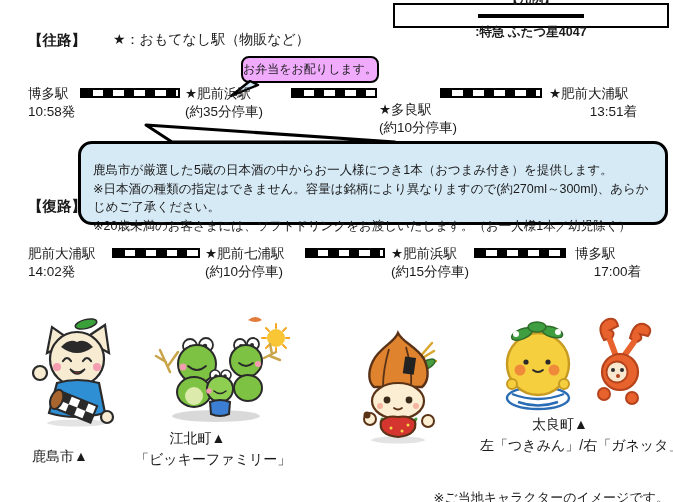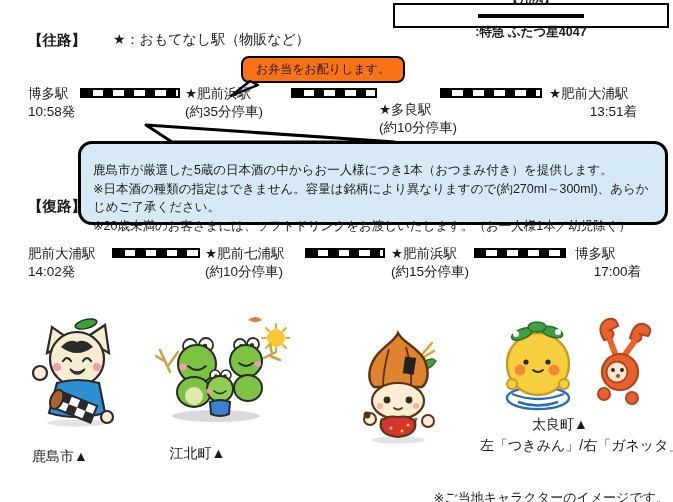--- a/index.html
+++ b/index.html
@@ -18,22 +18,22 @@
     background:repeating-linear-gradient(90deg,#000 0 12px,#fff 12px 24px); }
 
   .heading { position:absolute; font-size:14.5px; font-weight:bold; }
   .note { position:absolute; font-size:14px; }
 
   .station { position:absolute; font-size:13.5px; line-height:18px; white-space:nowrap; }
   .station .sub { font-size:13.5px; }
   .sub-right { text-align:right; }
 
   
-  .bubble-small { position:absolute; left:241px; top:56px; width:164px; height:27px;
-    background:#f97316; border:2.5px solid #000; border-radius:8px;
+  .bubble-small { position:absolute; left:241px; top:56px; width:138px; height:27px;
+    background:#f0abfc; border:2.5px solid #000; border-radius:8px;
     display:flex; align-items:center; justify-content:center; font-size:12px; }
   .bubble-tail { position:absolute; }
 
   .callout { position:absolute; left:78px; top:141px; width:590px; height:84px;
     background:#d6eaf6; border:3px solid #000; border-radius:14px;
     padding:17px 12px; font-size:12.5px; line-height:18.5px; }
 
   .mascot { position:absolute; }
   .mascot-label { position:absolute; font-size:14px; line-height:21px; text-align:center; white-space:nowrap; }
   .footer-note { position:absolute; right:4px; top:483px; font-size:13px;margin-top:6px; }
@@ -226,22 +226,23 @@
     <circle cx="121" cy="58" r="2" fill="#2a2a2a"></circle>
       <circle cx="130" cy="58" r="2" fill="#2a2a2a"></circle>
     <circle cx="126" cy="64" r="2" fill="#b5431c"></circle>
     <circle cx="112" cy="82" r="6" fill="#e8622d" stroke="#b5431c" stroke-width="2"></circle>
     <circle cx="140" cy="86" r="6" fill="#e8622d" stroke="#b5431c" stroke-width="2"></circle>
   </svg>
 
   <div class="mascot-label" style="left:0px; top:446px; width:120px;">
     <div>鹿島市▲</div>
   </div>
-  <div class="mascot-label" style="left:135px; top:428px; width:125px;margin-top:15px;">
+  <div class="mascot-label" style="left:135px; top:428px; width:125px;">
     <div>江北町▲</div>
+    <div>「ビッキーファミリー」</div>
   </div>
   <div class="mascot-label" style="left:480px; top:414px; width:160px;">
     <div>太良町▲</div>
     <div>左「つきみん」/右「ガネッタ」</div>
   </div>
 
   <div class="footer-note">※ご当地キャラクターのイメージです。</div>
 
 </div>
 

